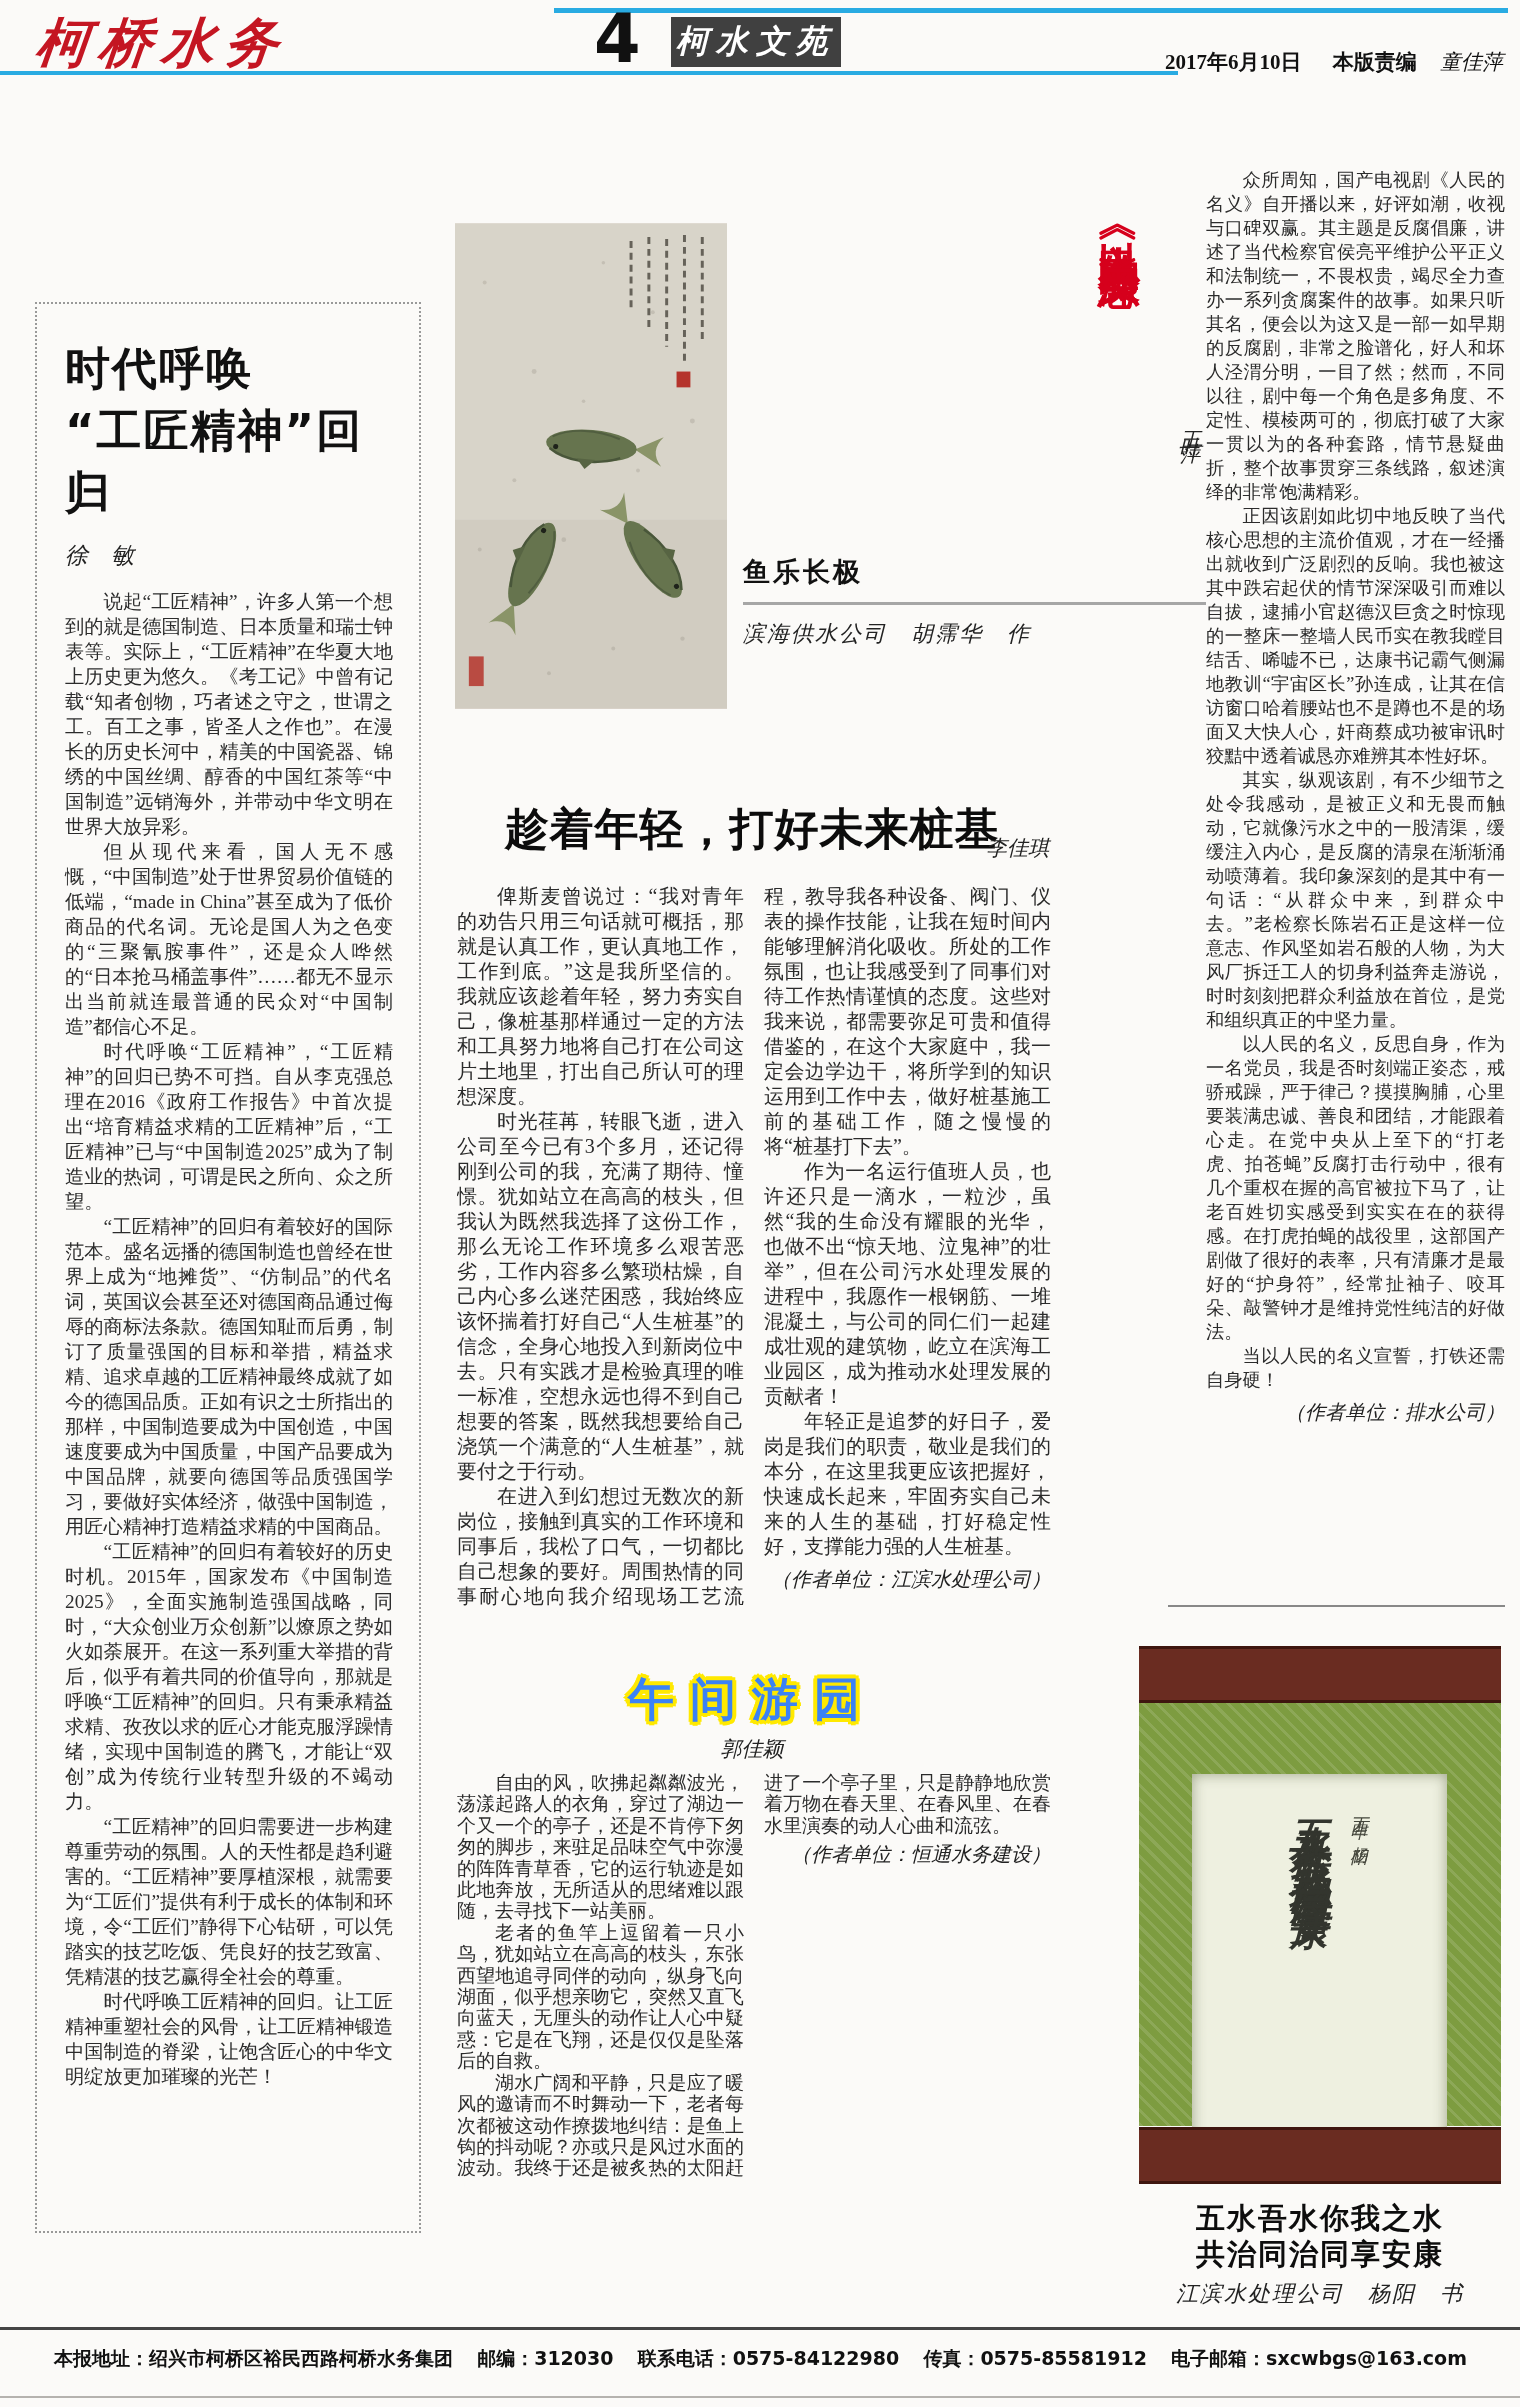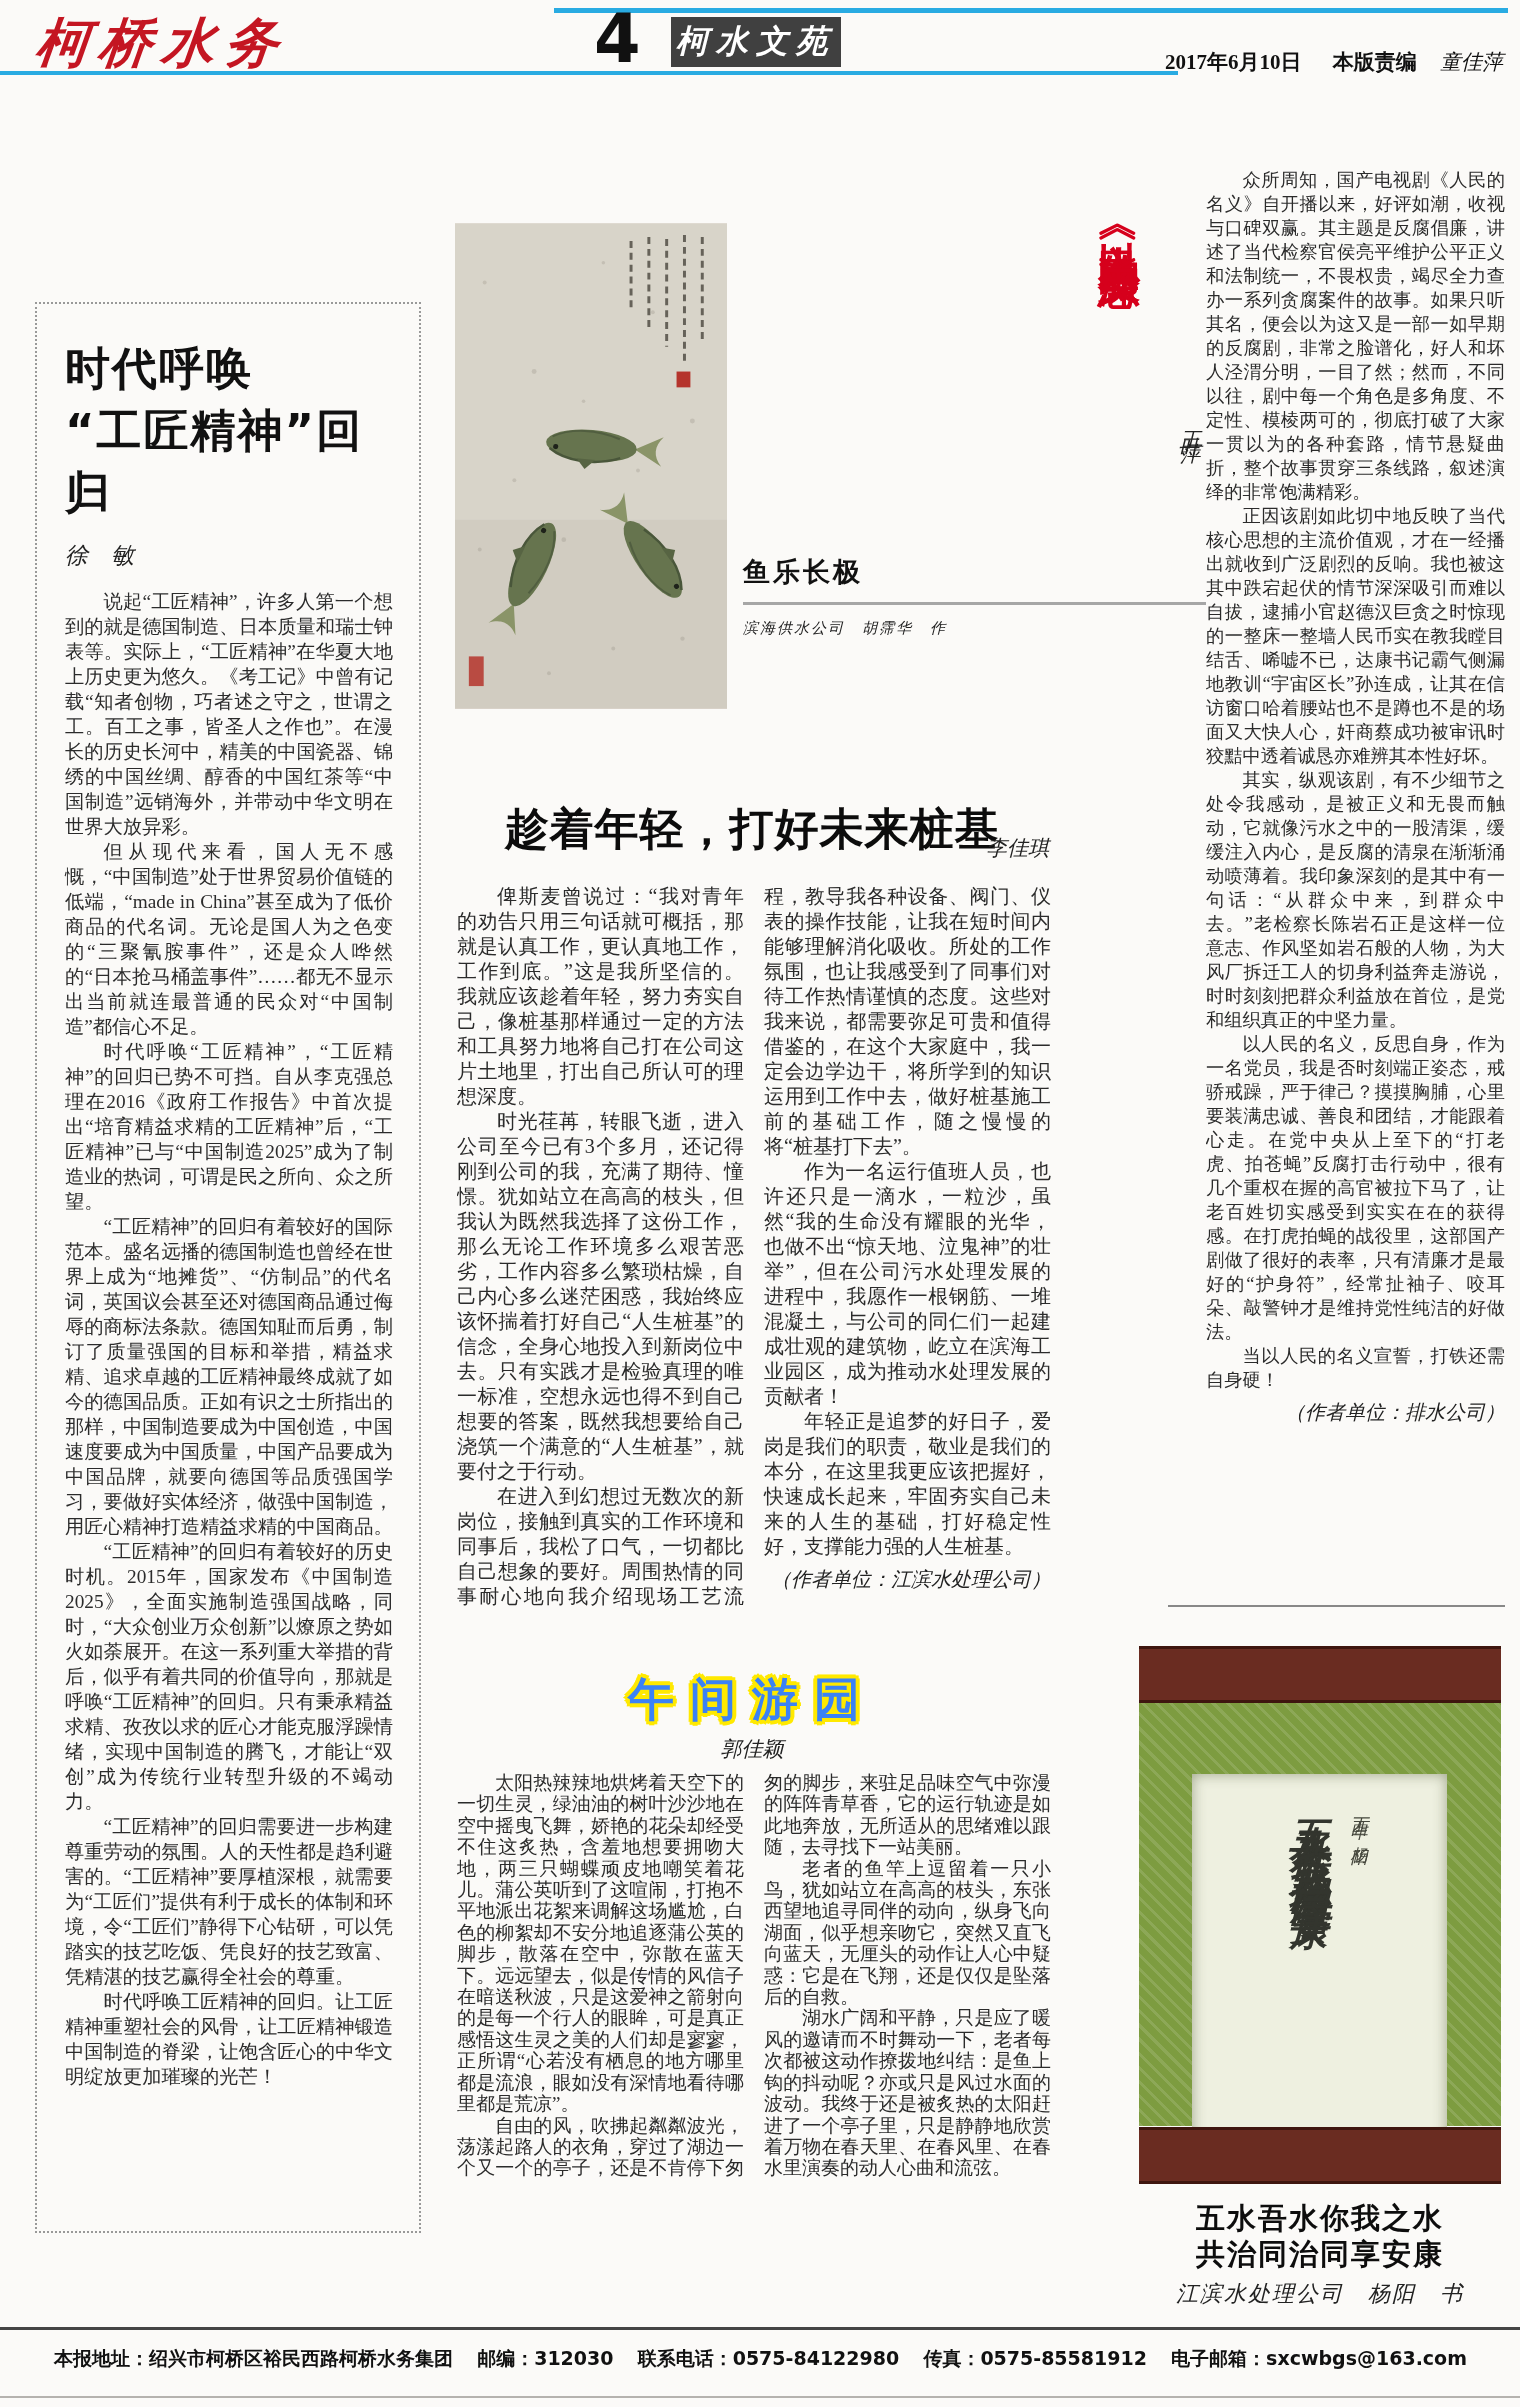--- a/index.html
+++ b/index.html
@@ -48,21 +48,21 @@
   .left-body{font-size:19.3px;line-height:25px;}
   .attribution{font-style:italic;text-align:right;margin-top:8px;font-size:20px;color:#222;}
   
   .painting{position:absolute;left:455px;top:223px;width:272px;height:486px;}
   .paint-caption-block{position:absolute;left:743px;top:554px;width:465px;}
   .paint-caption{
     font-family:"DejaVu Sans","Liberation Sans",sans-serif;font-weight:bold;
     font-size:27px;color:#111;letter-spacing:3px;
   }
   .paint-rule{height:3px;background:#a6a6a6;margin:12px 0 14px 0;width:463px;}
-  .paint-credit{font-style:italic;font-size:15px;color:#222;letter-spacing:2px;}
+  .paint-credit{font-style:italic;font-size:22px;color:#222;letter-spacing:2px;}
   
   .mid-title{
     position:absolute;left:455px;top:760px;width:594px;text-align:center;
     font-family:"DejaVu Sans","Liberation Sans",sans-serif;font-weight:bold;
     font-size:44px;color:#0c0c0c;letter-spacing:1px;white-space:nowrap;margin-top:40px;
   }
   .mid-author{position:absolute;left:455px;top:834px;width:594px;text-align:right;
     font-style:italic;font-size:21px;color:#222;}
   .mid-body{
     position:absolute;left:457px;top:884px;width:594px;height:738px;
@@ -237,21 +237,20 @@
     <p>时光荏苒，转眼飞逝，进入公司至今已有3个多月，还记得刚到公司的我，充满了期待、憧憬。犹如站立在高高的枝头，但我认为既然我选择了这份工作，那么无论工作环境多么艰苦恶劣，工作内容多么繁琐枯燥，自己内心多么迷茫困惑，我始终应该怀揣着打好自己“人生桩基”的信念，全身心地投入到新岗位中去。只有实践才是检验真理的唯一标准，空想永远也得不到自己想要的答案，既然我想要给自己浇筑一个满意的“人生桩基”，就要付之于行动。</p>
     <p>在进入到幻想过无数次的新岗位，接触到真实的工作环境和同事后，我松了口气，一切都比自己想象的要好。周围热情的同事耐心地向我介绍现场工艺流程，教导我各种设备、阀门、仪表的操作技能，让我在短时间内能够理解消化吸收。所处的工作氛围，也让我感受到了同事们对待工作热情谨慎的态度。这些对我来说，都需要弥足可贵和值得借鉴的，在这个大家庭中，我一定会边学边干，将所学到的知识运用到工作中去，做好桩基施工前的基础工作，随之慢慢的将“桩基打下去”。</p>
     <p>作为一名运行值班人员，也许还只是一滴水，一粒沙，虽然“我的生命没有耀眼的光华，也做不出“惊天地、泣鬼神”的壮举”，但在公司污水处理发展的进程中，我愿作一根钢筋、一堆混凝土，与公司的同仁们一起建成壮观的建筑物，屹立在滨海工业园区，成为推动水处理发展的贡献者！</p>
     <p>年轻正是追梦的好日子，爱岗是我们的职责，敬业是我们的本分，在这里我更应该把握好，快速成长起来，牢固夯实自己未来的人生的基础，打好稳定性好，支撑能力强的人生桩基。</p>
     <div class="attribution">（作者单位：江滨水处理公司）</div>
   </div>
 
   <div class="noon-title">午间游园</div>
   <div class="noon-author">郭佳颖</div>
   <div class="art-body noon-body">
-    <p>太阳热辣辣地烘烤着天空下的一切生灵，绿油油的树叶沙沙地在空中摇曳飞舞，娇艳的花朵却经受不住这炙热，含羞地想要拥吻大地，两三只蝴蝶顽皮地嘲笑着花儿。蒲公英听到了这喧闹，打抱不平地派出花絮来调解这场尴尬，白色的柳絮却不安分地追逐蒲公英的脚步，散落在空中，弥散在蓝天下。远远望去，似是传情的风信子在暗送秋波，只是这爱神之箭射向的是每一个行人的眼眸，可是真正感悟这生灵之美的人们却是寥寥，正所谓“心若没有栖息的地方哪里都是流浪，眼如没有深情地看待哪里都是荒凉”。</p>
     <p>自由的风，吹拂起粼粼波光，荡漾起路人的衣角，穿过了湖边一个又一个的亭子，还是不肯停下匆匆的脚步，来驻足品味空气中弥漫的阵阵青草香，它的运行轨迹是如此地奔放，无所适从的思绪难以跟随，去寻找下一站美丽。</p>
     <p>老者的鱼竿上逗留着一只小鸟，犹如站立在高高的枝头，东张西望地追寻同伴的动向，纵身飞向湖面，似乎想亲吻它，突然又直飞向蓝天，无厘头的动作让人心中疑惑：它是在飞翔，还是仅仅是坠落后的自救。</p>
     <p>湖水广阔和平静，只是应了暖风的邀请而不时舞动一下，老者每次都被这动作撩拨地纠结：是鱼上钩的抖动呢？亦或只是风过水面的波动。我终于还是被炙热的太阳赶进了一个亭子里，只是静静地欣赏着万物在春天里、在春风里、在春水里演奏的动人心曲和流弦。</p>
     <div class="attribution">（作者单位：恒通水务建设）</div>
   </div>
 
   <div class="right-vertical-title">以《人民的名义》深思</div>
   <div class="right-author">王叶萍</div>
   <div class="art-body right-body">
     <p>众所周知，国产电视剧《人民的名义》自开播以来，好评如潮，收视与口碑双赢。其主题是反腐倡廉，讲述了当代检察官侯亮平维护公平正义和法制统一，不畏权贵，竭尽全力查办一系列贪腐案件的故事。如果只听其名，便会以为这又是一部一如早期的反腐剧，非常之脸谱化，好人和坏人泾渭分明，一目了然；然而，不同以往，剧中每一个角色是多角度、不定性、模棱两可的，彻底打破了大家一贯以为的各种套路，情节悬疑曲折，整个故事贯穿三条线路，叙述演绎的非常饱满精彩。</p>

